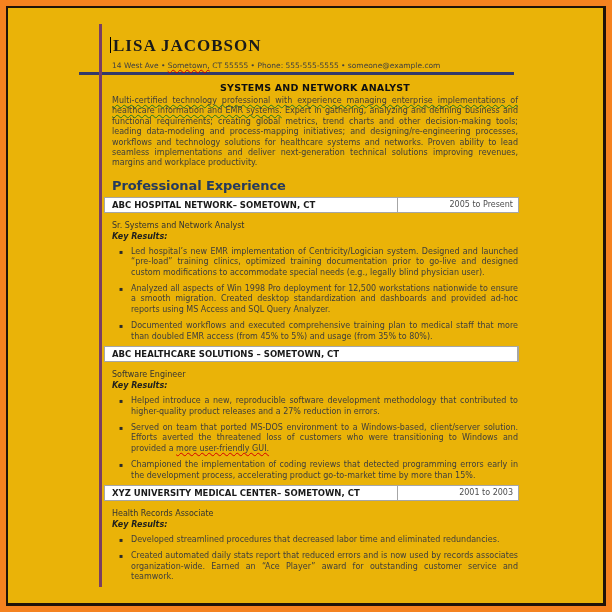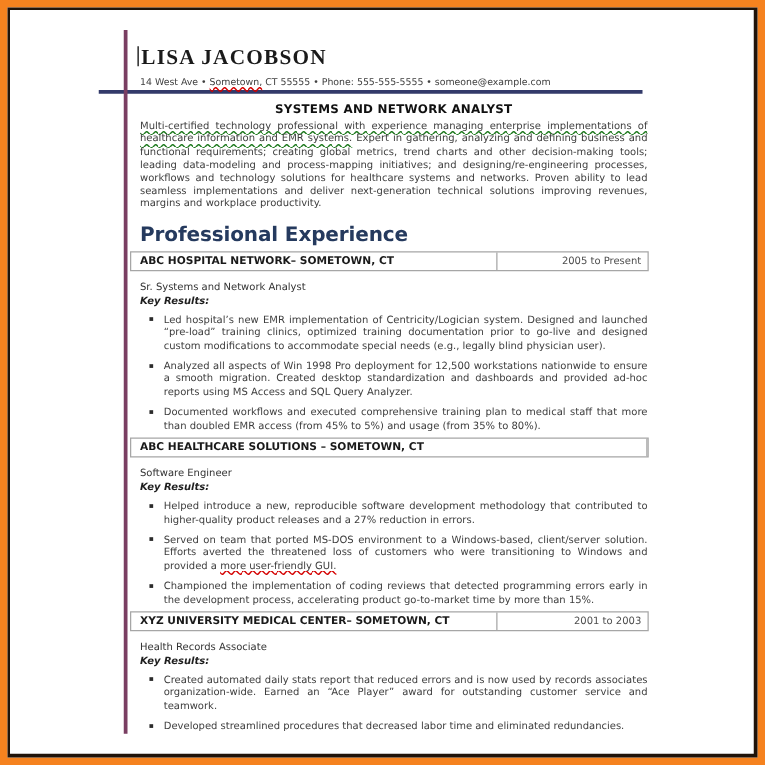--- a/index.html
+++ b/index.html
@@ -7,21 +7,21 @@
     width: 612px; height: 612px;
     background: #F5821F;
     box-sizing: border-box;
     padding: 6px;
     overflow: hidden;
     font-family: "DejaVu Sans", sans-serif;
   }
   .page {
     position: relative;
     width: 100%; height: 100%;
-    background: #ffffff;
+    background: #eab308;
     border: 2px solid #201309;
     border-bottom-width: 3px;
     border-right-width: 3px;
     box-sizing: border-box;
     overflow: hidden;
   }
   .accent-vline {
     position: absolute;
     left: 91px; top: 16px;
     width: 3px; height: 563px;
@@ -55,21 +55,21 @@
   .role-heading {
     font-size: 9.5px; font-weight: bold; color: #101010;
     letter-spacing: 0.2px; margin: 0 0 3px 0; text-align: center;
   }
   .summary {
     margin: 0; font-size: 8px; line-height: 10.4px;
     text-align: justify; color: #3d3d3d;
   }
   .section-heading {
     margin: 9px 0 0 0;
-    font-size: 16px; font-weight: bold;
+    font-size: 13px; font-weight: bold;
     color: #253A5E; letter-spacing: -0.1px;
   }
   .job { margin-top: 0; }
   .job + .job { margin-top: 2px; }
   .job-row {
     display: flex; align-items: stretch;
     border: 1px solid #A6A6A6;
     margin: 4px 0 0 -8px; width: 415px;
     box-sizing: border-box; background: #fff;
   }
@@ -163,19 +163,19 @@
     </div>
 
     <div class="job">
       <div class="job-row">
         <div class="job-company">XYZ UNIVERSITY MEDICAL CENTER– SOMETOWN, CT</div>
         <div class="job-dates">2001 to 2003</div>
       </div>
       <span class="job-title">Health Records Associate</span>
       <div class="key-results">Key Results:</div>
       <ul class="bullets">
+        <li><span class="bullet-marker">▪</span><span>Developed streamlined procedures that decreased labor time and eliminated redundancies.</span></li>
         <li><span class="bullet-marker">▪</span><span>Created automated daily stats report that reduced errors and is now used by records associates organization-wide. Earned an “Ace Player” award for outstanding customer service and teamwork.</span></li>
-        <li><span class="bullet-marker">▪</span><span>Developed streamlined procedures that decreased labor time and eliminated redundancies.</span></li>
       </ul>
     </div>
 
   </div>
 </div>
 
 </body></html>

